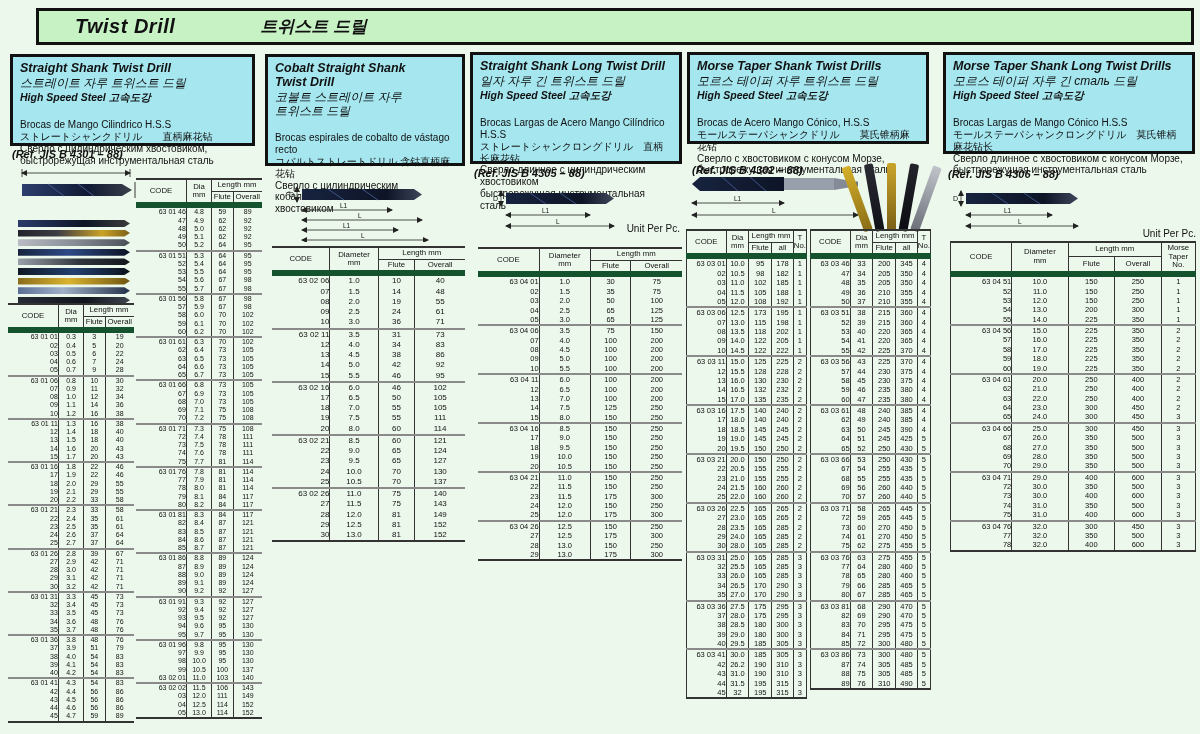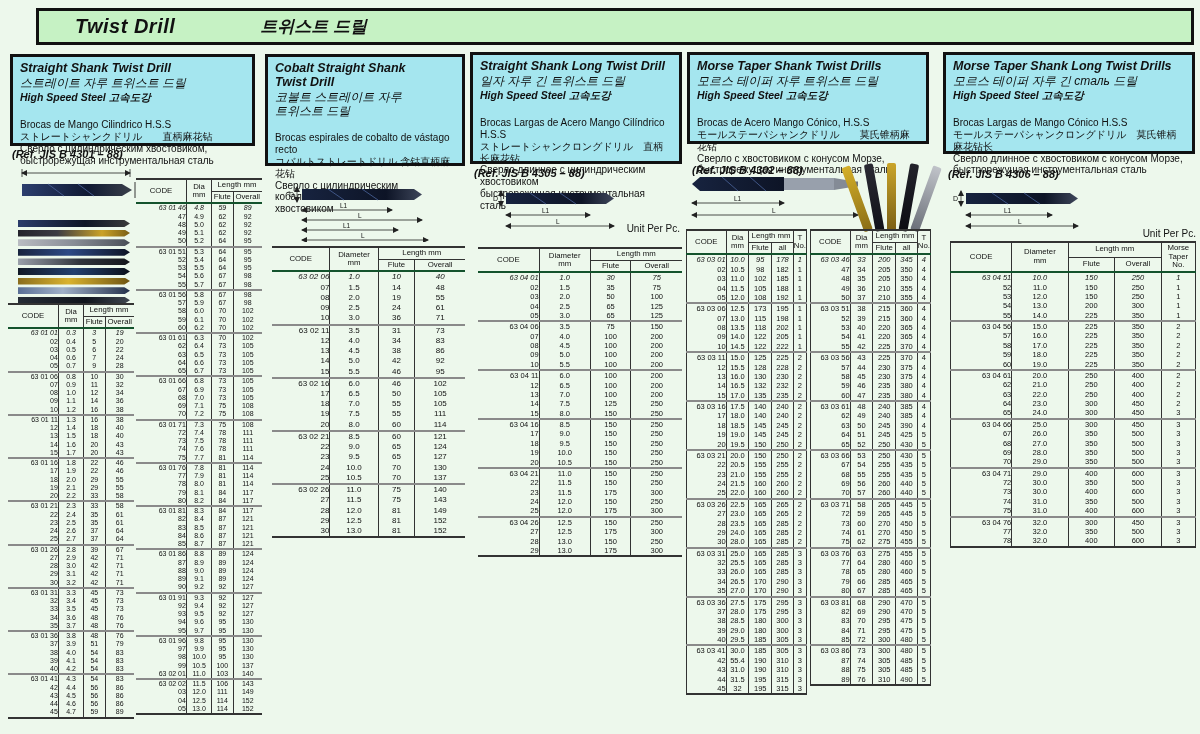--- a/index.html
+++ b/index.html
@@ -21,21 +21,21 @@
   .ref{font-style:italic;font-weight:bold;font-size:11px;}
   .unit{font-size:10px;text-align:right;}
 
   
   table.dtable{border-collapse:collapse;table-layout:fixed;width:100%;border-top:2px solid #333;border-bottom:2px solid #333;}
   .dtable th,.dtable td{padding:0;font-weight:normal;overflow:hidden;}
   .dtable thead th{font-size:7.8px;line-height:1.12;text-align:center;vertical-align:middle;padding:1px 0;}
   .th-pre{white-space:pre-line;}
   .vline{border-left:1px solid #333;}
   .th-len{border-bottom:1px solid #333;}
-  .dtable tbody tr:first-child td{border-top:2px solid #14532d;font-style:italic;}
+  .dtable tbody tr:first-child td{border-top:6px solid #14532d;}
   .gsep td{border-top:2px solid #8a8a8a;}
   .c-code{text-align:right;padding-right:4px;white-space:pre;}
   .c-num{text-align:center;}
   .t-dense td{font-size:7px;line-height:1.18;}
   .t-mid td{font-size:7.5px;line-height:1.25;}
   .t-loose td{font-size:8px;line-height:1.28;}
   .lrborder th:first-child,.lrborder td:first-child{border-left:1px solid #333;}
   .lrborder th:last-child,.lrborder td:last-child{border-right:1px solid #333;}
 
   
@@ -1568,21 +1568,21 @@
         </tr>
         <tr class="gsep">
           <td class="c-code">63 03 41</td>
           <td class="c-num vline">30.0</td>
           <td class="c-num vline">185</td>
           <td class="c-num vline">305</td>
           <td class="c-num vline">3</td>
         </tr>
         <tr>
           <td class="c-code">42</td>
-          <td class="c-num vline">55.4</td>
+          <td class="c-num vline">26.2</td>
           <td class="c-num vline">190</td>
           <td class="c-num vline">310</td>
           <td class="c-num vline">3</td>
         </tr>
         <tr>
           <td class="c-code">43</td>
           <td class="c-num vline">31.0</td>
           <td class="c-num vline">190</td>
           <td class="c-num vline">310</td>
           <td class="c-num vline">3</td>

